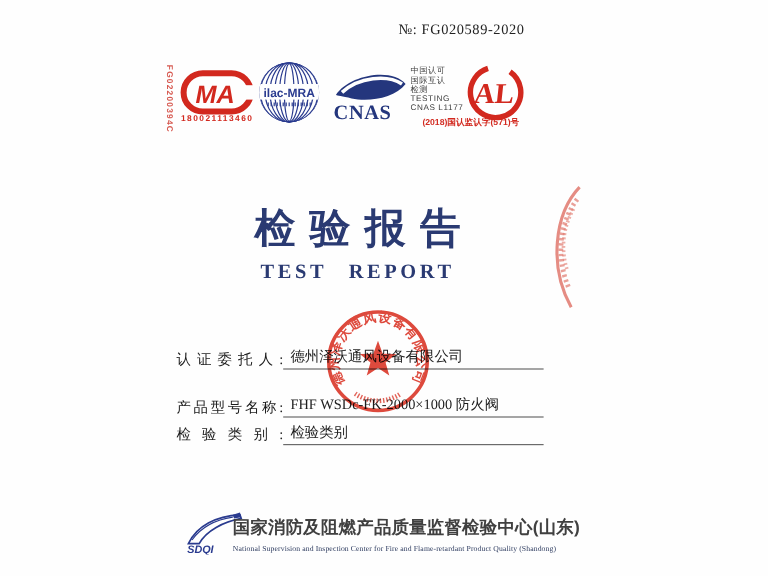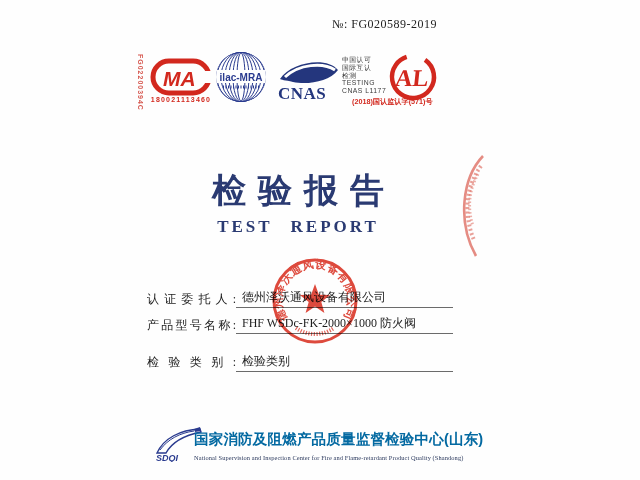--- a/index.html
+++ b/index.html
@@ -44,32 +44,32 @@
     display:flex;align-items:flex-end;font-size:12px;white-space:nowrap;
   }
   .flabel{flex:none;width:89px;text-align-last:justify;color:#1c1c1c;}
   .fvalue{flex:1;border-bottom:1px solid #6b6b6b;padding:0 2px 1px 6px;overflow:hidden;}
   
   .stamp-main{left:263px;top:249px;mix-blend-mode:multiply;opacity:.92;}
   .stamp-partial{left:452px;top:150px;opacity:.9;}
   
   .footer-zh{
     left:194px;top:430px;font-family:"Liberation Sans",sans-serif;font-weight:bold;
-    font-size:14.5px;color:#0369a1;letter-spacing:.2px;white-space:nowrap;
+    font-size:14.5px;color:#404040;letter-spacing:.2px;white-space:nowrap;
   }
   .footer-en{
     left:194px;top:454px;font-size:6.4px;color:#2c3a5e;white-space:nowrap;letter-spacing:.1px;
   }
 </style>
 </head>
 <body>
 
 <div class="page">
 
-  <div class="abs doc-no">№: FG020589-2019</div>
+  <div class="abs doc-no">№: FG020589-2020</div>
 
   <div class="abs side-code">FG02200394C</div>
 
   <svg class="abs" style="left:150px;top:58px;" width="62" height="38" viewBox="0 0 62 38">
     <rect x="3" y="3" width="56" height="32" rx="16" ry="16" fill="none" stroke="#d2281e" stroke-width="5"></rect>
     <rect x="54" y="13" width="8" height="12" fill="#fefefe"></rect>
     <text x="13" y="28" font-size="21" font-weight="bold" font-style="italic" fill="#d2281e" font-family="Liberation Sans, sans-serif">MA</text>
   </svg>
   <div class="abs cma-num">180021113460</div>
 
@@ -120,25 +120,25 @@
     <path d="M26,24 C17,40 15,58 21,76" fill="none" stroke="#dd6a5e" stroke-width="3" stroke-dasharray="1.6 2" opacity="0.6"></path>
   </svg>
 
   <div class="abs title-en">TEST REPORT</div>
   <div class="abs title-zh">检验报告</div>
 
   <div class="form-row" style="top:291px;">
     <span class="flabel">认证委托人:</span>
     <span class="fvalue">德州泽沃通风设备有限公司</span>
   </div>
-  <div class="form-row" style="top:317px;">
+  <div class="form-row" style="top:331px;">
     <span class="flabel">产品型号名称:</span>
     <span class="fvalue">FHF WSDc-FK-2000×1000 防火阀</span>
   </div>
-  <div class="form-row" style="top:354px;align-items:center;">
+  <div class="form-row" style="top:354px;">
     <span class="flabel">检验类别:</span>
     <span class="fvalue">检验类别</span>
   </div>
 
   <svg class="abs stamp-main" width="104" height="104" viewBox="0 0 104 104">
     <circle cx="52" cy="52" r="41" fill="none" stroke="#dc3a2c" stroke-width="3"></circle>
     <path id="ringPath" d="M24.3,70 A33,33 0 1 1 79.7,70" fill="none"></path>
     <text font-size="11" font-weight="bold" fill="#dc3a2c" font-family="Liberation Sans, sans-serif">
       <textPath href="#ringPath" startOffset="0" textLength="140">德州泽沃通风设备有限公司</textPath>
     </text>

